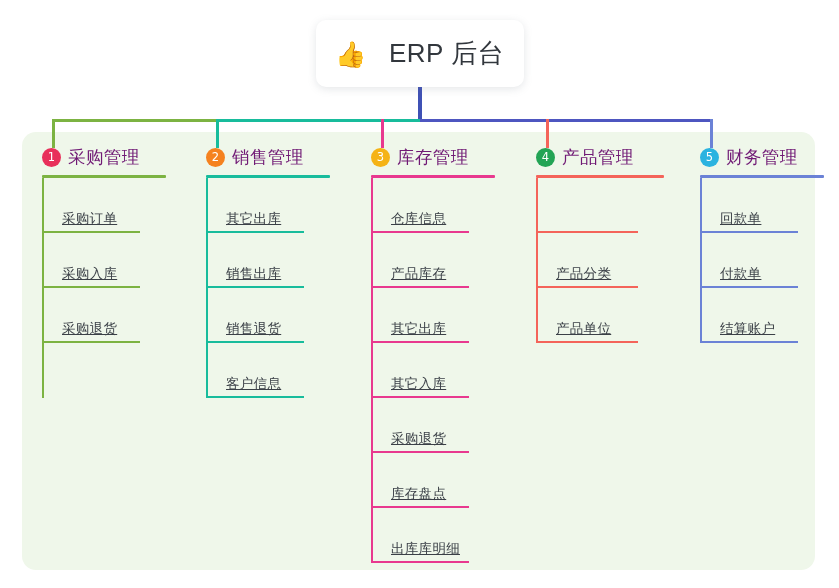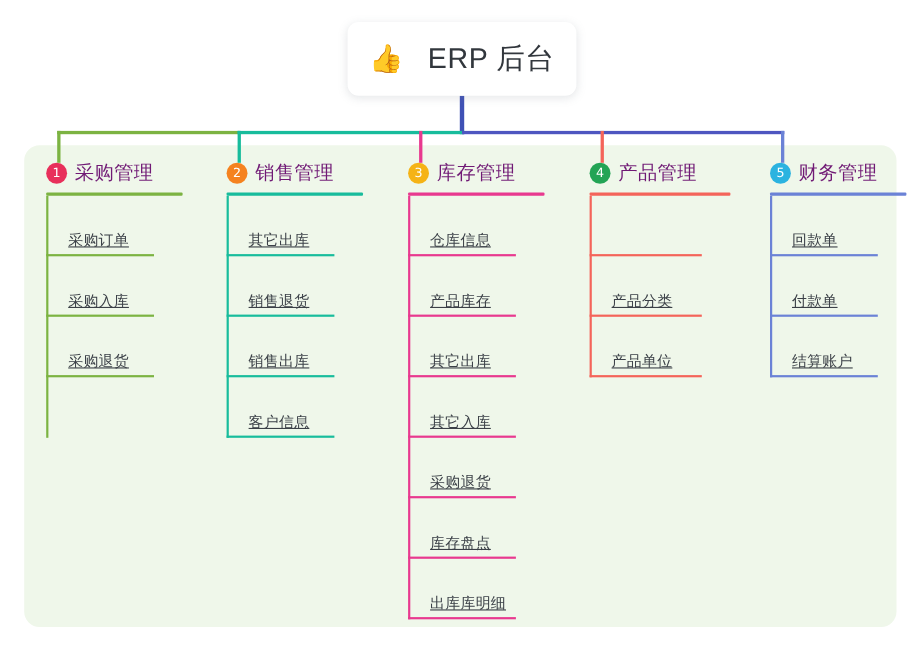--- a/index.html
+++ b/index.html
@@ -190,25 +190,25 @@
           <span class="col-title">销售管理</span>
         </div>
         <div class="head-rule" style="background: rgb(24, 188, 156); width: 124px;"></div>
         <div class="leaves">
           <div class="spine" style="background: rgb(24, 188, 156); height: 220px;"></div>
           <div class="leaf">
             <span class="leaf-label">其它出库</span>
             <div class="leaf-rule" style="background: rgb(24, 188, 156); width: 98px;"></div>
           </div>
           <div class="leaf">
+            <span class="leaf-label">销售出库</span>
+            <div class="leaf-rule" style="background: rgb(24, 188, 156); width: 98px;"></div>
+          </div>
+          <div class="leaf">
             <span class="leaf-label">销售退货</span>
-            <div class="leaf-rule" style="background: rgb(24, 188, 156); width: 98px;"></div>
-          </div>
-          <div class="leaf">
-            <span class="leaf-label">销售出库</span>
             <div class="leaf-rule" style="background: rgb(24, 188, 156); width: 98px;"></div>
           </div>
           <div class="leaf">
             <span class="leaf-label">客户信息</span>
             <div class="leaf-rule" style="background: rgb(24, 188, 156); width: 98px;"></div>
           </div>
         </div>
       </div>
       <div class="column" style="left: 371px; width: 104px;">
         <div class="col-head">

